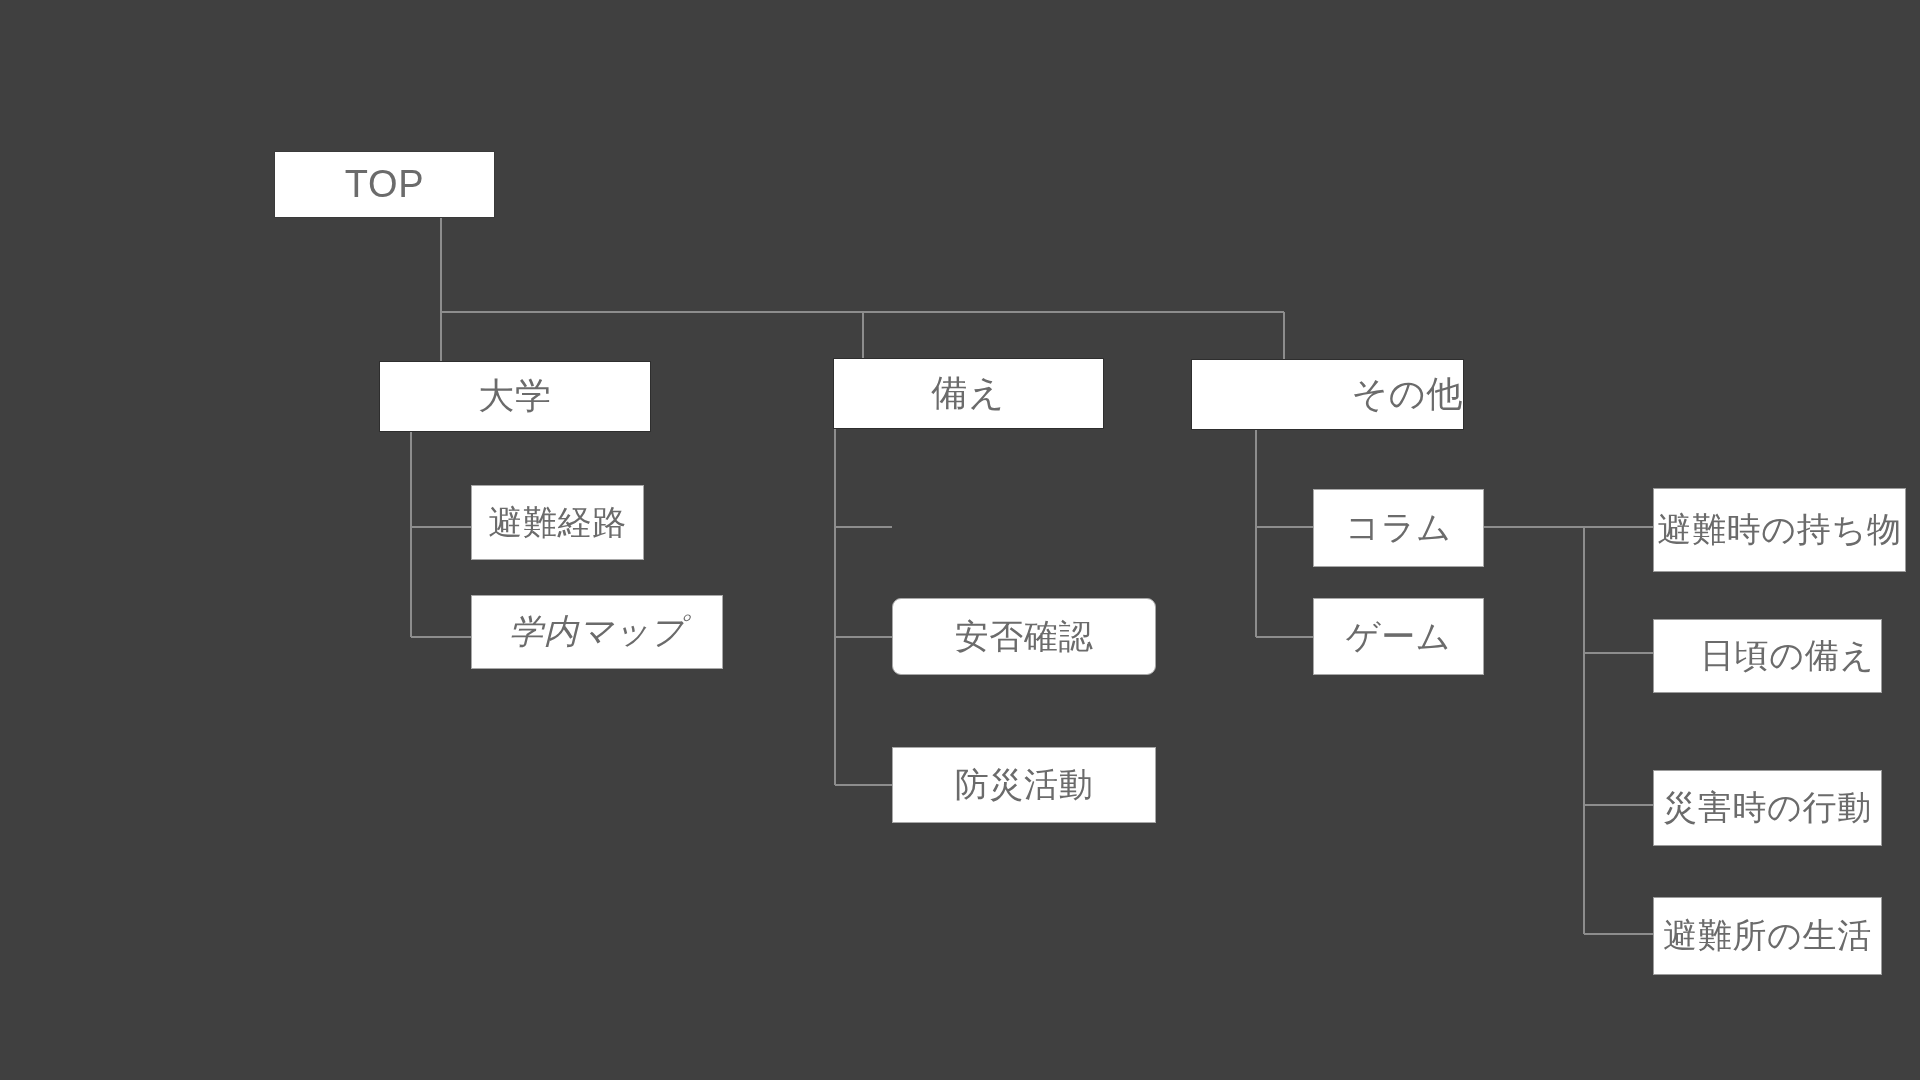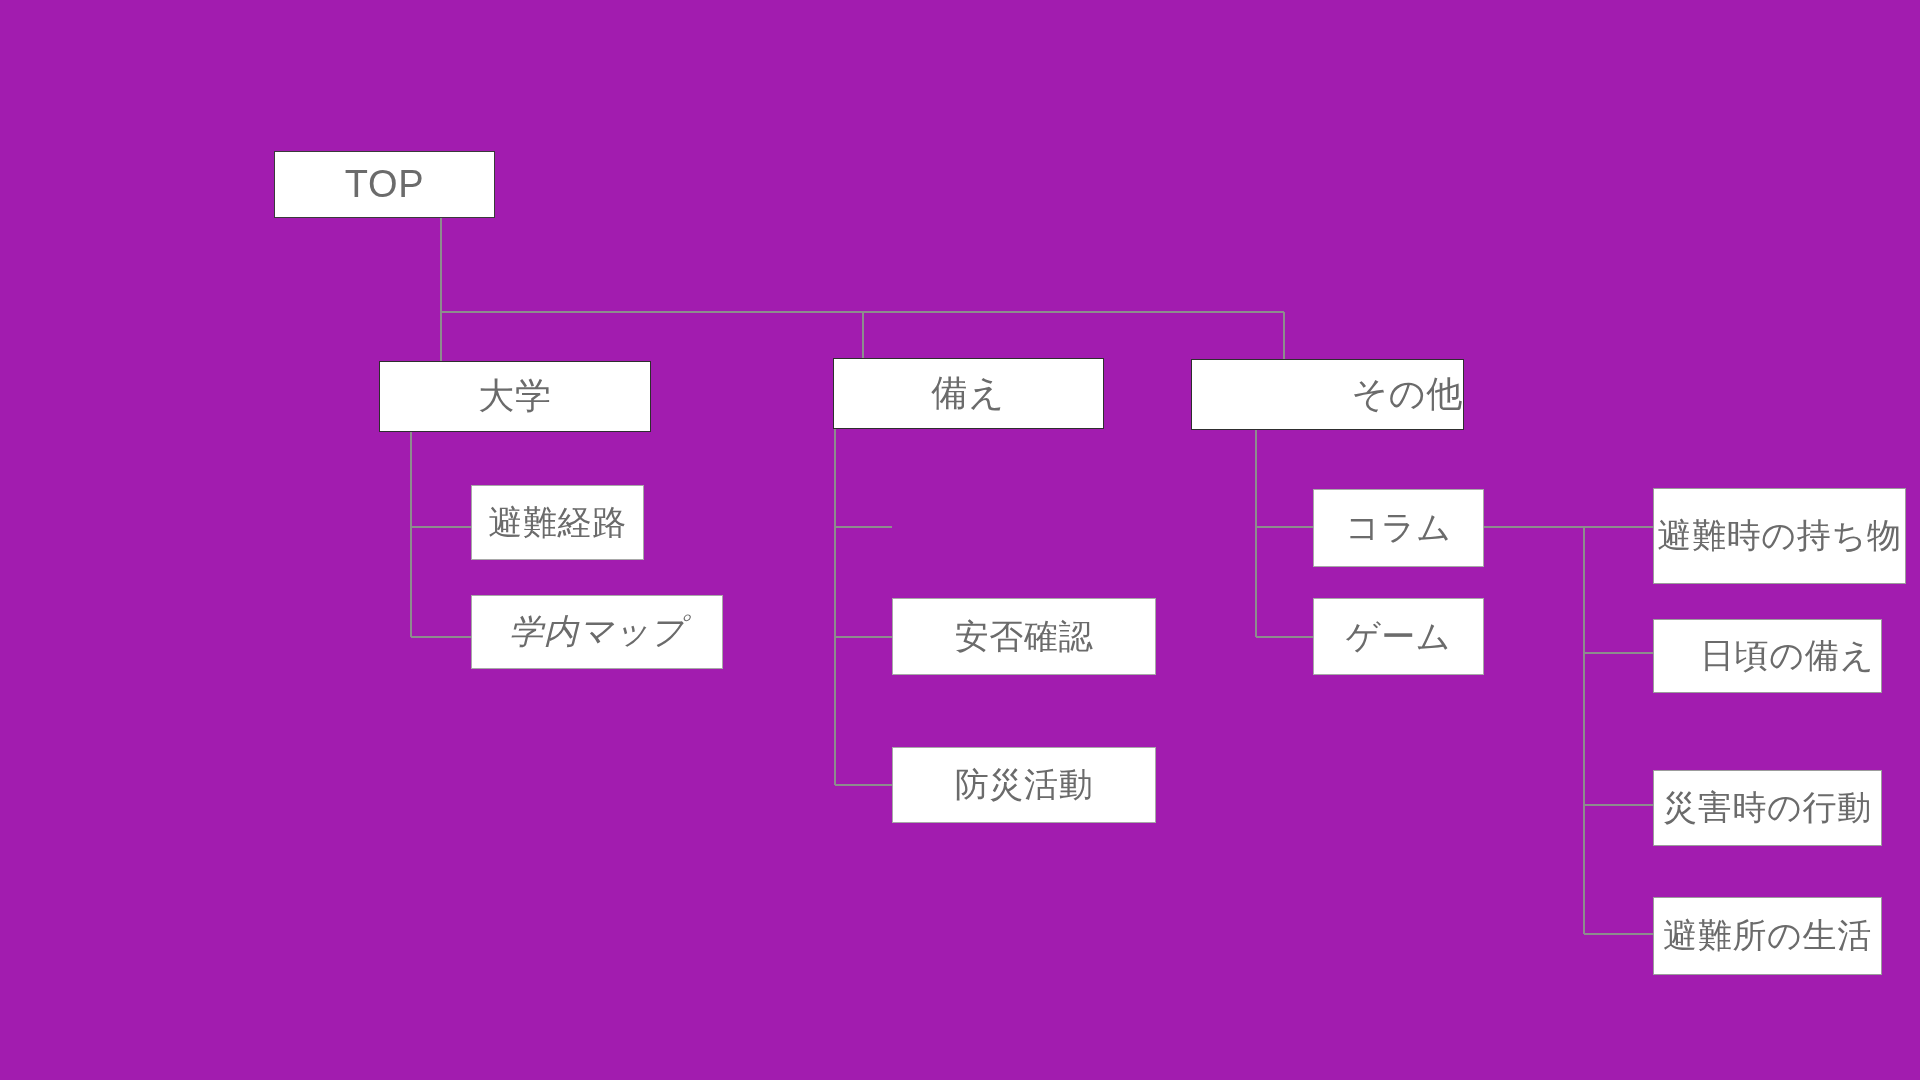--- a/index.html
+++ b/index.html
@@ -10,21 +10,21 @@
     height: 1080px;
     overflow: hidden;
   }
   body {
     font-family: "Liberation Sans", "DejaVu Sans", sans-serif;
   }
   #diagram {
     position: relative;
     width: 1920px;
     height: 1080px;
-    background: #a21caf;
+    background: #404040;
   }
   .node {
     position: absolute;
     box-sizing: border-box;
     background: #ffffff;
     display: flex;
     align-items: center;
     justify-content: center;
     color: #6b6b6b;
     white-space: nowrap;
@@ -116,37 +116,37 @@
 
   <div class="node level-3" style="left:471px; top:485px; width:173px; height:75px;">
     <span>避難経路</span>
   </div>
 
   <div class="node level-3" style="left:471px; top:595px; width:252px; height:74px;font-style:italic;">
     <span>学内マップ</span>
   </div>
 
 
-  <div class="node level-3" style="left:892px; top:598px; width:264px; height:77px;">
+  <div class="node level-3" style="left:892px; top:598px; width:264px; height:77px;border-radius:9px;">
     <span>安否確認</span>
   </div>
 
   <div class="node level-3" style="left:892px; top:747px; width:264px; height:76px;">
     <span>防災活動</span>
   </div>
 
   <div class="node level-3" style="left:1313px; top:489px; width:171px; height:78px;">
     <span>コラム</span>
   </div>
 
   <div class="node level-3" style="left:1313px; top:598px; width:171px; height:77px;">
     <span>ゲーム</span>
   </div>
 
-  <div class="node level-4" style="left:1653px; top:488px; width:253px; height:96px;">
+  <div class="node level-4" style="left:1653px; top:488px; width:253px; height:84px;">
     <span>避難時の持ち物</span>
   </div>
 
   <div class="node level-4" style="left:1653px; top:619px; width:229px; height:74px;padding-left:40px;">
     <span>日頃の備え</span>
   </div>
 
   <div class="node level-4" style="left:1653px; top:770px; width:229px; height:76px;">
     <span>災害時の行動</span>
   </div>

